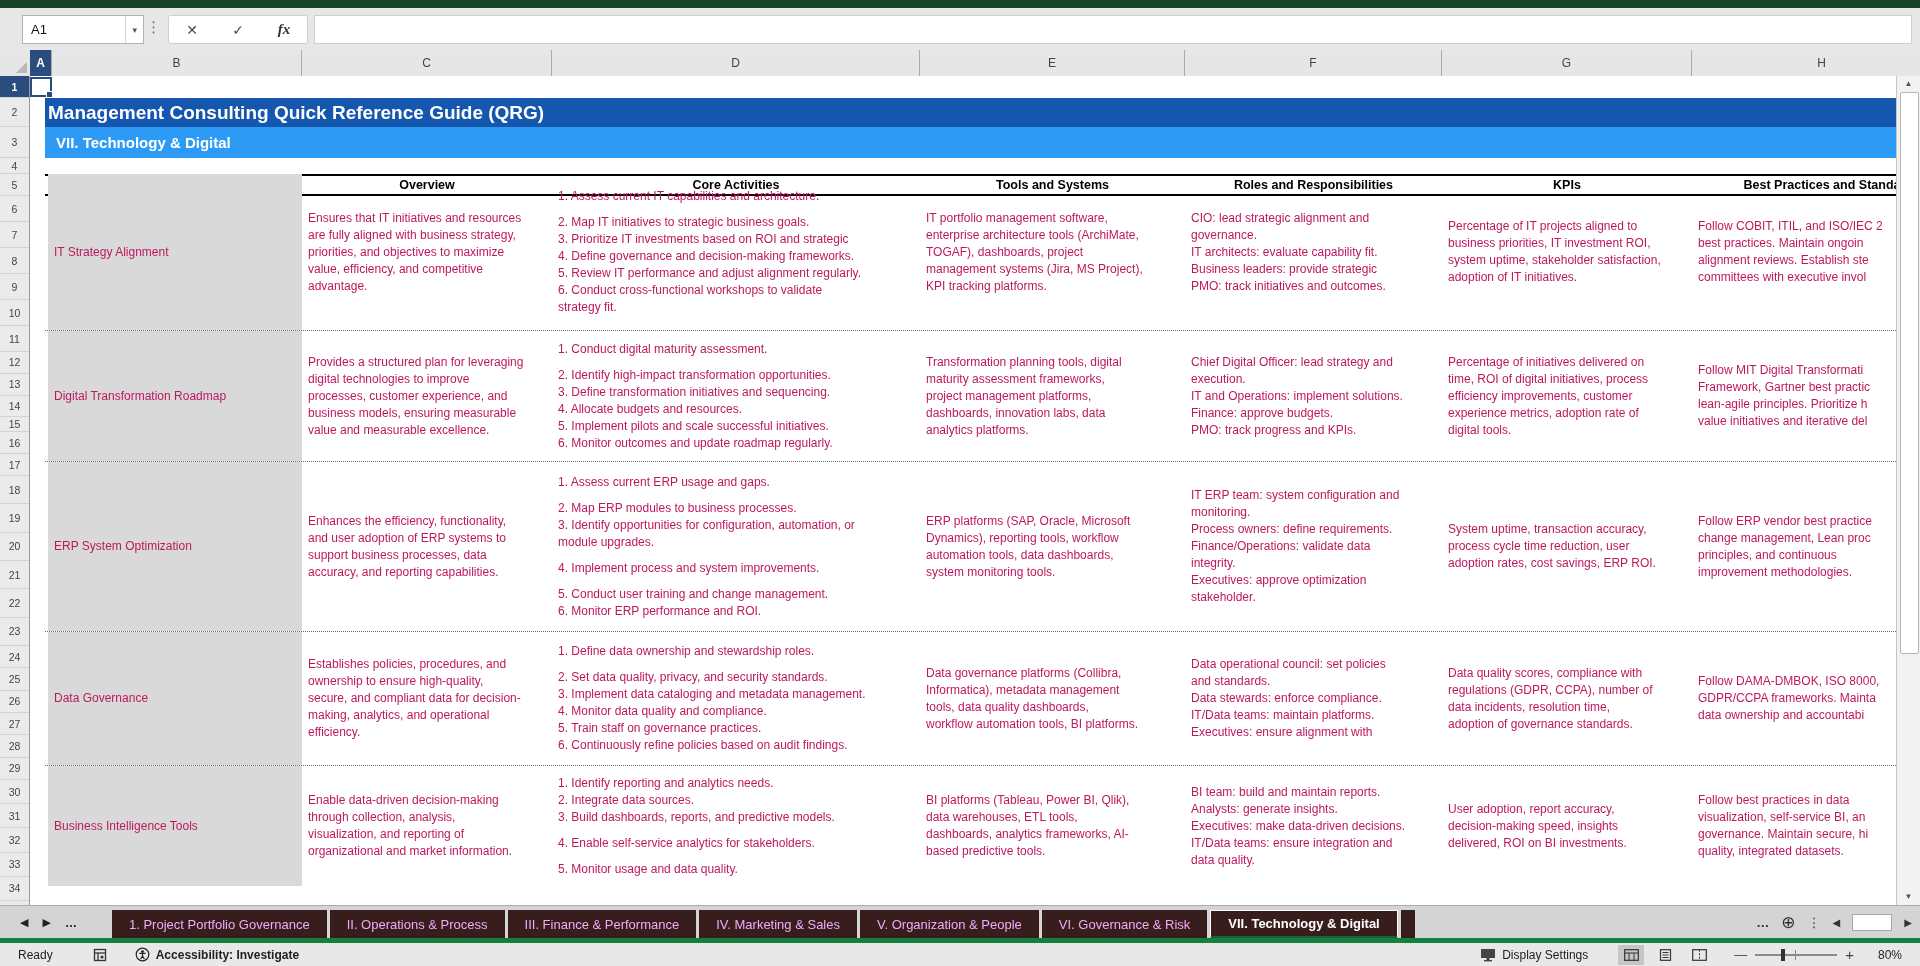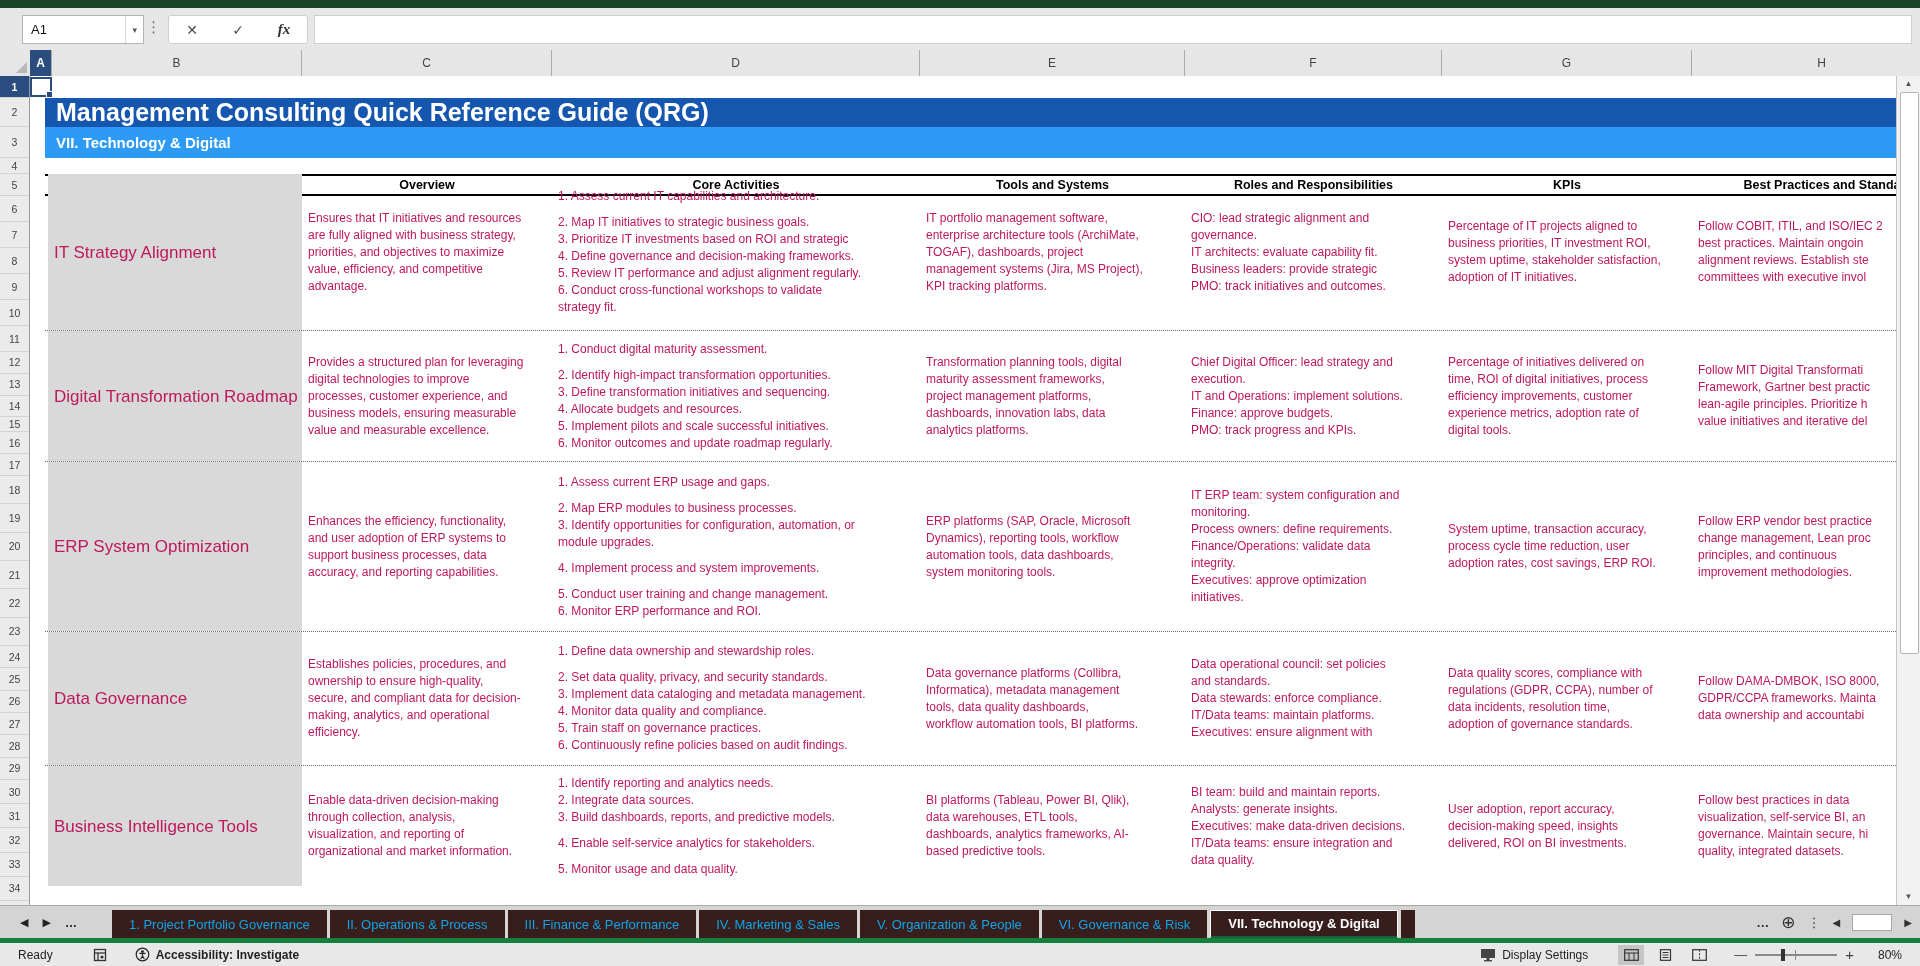--- a/index.html
+++ b/index.html
@@ -29,42 +29,42 @@
   
   #grid{top:76px;left:0;width:1920px;height:829px;background:#fff;}
   #gutter{left:0;top:0;width:30px;height:829px;background:#EBEBEB;border-right:1px solid #9A9A9A;box-sizing:border-box;}
   .gnum{width:100%;display:flex;align-items:center;justify-content:center;font-size:10.5px;color:#444;
         border-bottom:1px solid #D3D3D3;box-sizing:border-box;}
   .gnum.selected{background:var(--sel-blue);color:#fff;font-weight:bold;}
   #content{left:30px;top:0;width:1866px;height:829px;overflow:hidden;background:#fff;}
   #a1-cell{left:0;top:1px;width:22px;height:20px;background:#fff;border:2px solid var(--sel-blue);box-sizing:border-box;}
   #a1-cell .handle{position:absolute;right:-3px;bottom:-3px;width:5px;height:5px;background:var(--sel-blue);border:1px solid #fff;}
   #banner{left:15px;top:22px;width:1851px;height:29px;background:var(--banner-blue);color:#fff;
-          display:flex;align-items:center;font-size:25px;font-weight:bold;padding-left:11px;box-sizing:border-box;}
+          display:flex;align-items:center;font-size:19px;font-weight:bold;padding-left:3px;box-sizing:border-box;}
   #section{left:15px;top:51px;width:1851px;height:31px;background:var(--section-blue);color:#fff;
           display:flex;align-items:center;font-size:15px;font-weight:bold;padding-left:11px;box-sizing:border-box;}
   #qrg-table{left:15px;top:98px;width:1907px;}
   #header-row{left:0;top:0;width:1907px;height:22px;border-top:2px solid #000;border-bottom:2px solid #000;box-sizing:border-box;background:#fff;}
   .hcell{top:0;height:18px;display:flex;align-items:center;justify-content:center;font-size:12.5px;font-weight:bold;color:#000;}
   .record{left:0;width:1907px;box-sizing:border-box;}
   .record + .record{border-top:1px dotted #6b6b6b;}
   .cell{top:0;height:100%;display:flex;flex-direction:column;justify-content:center;box-sizing:border-box;
         padding-left:6px;padding-right:4px;overflow:hidden;font-size:12px;color:#be185d;}
   .cell .ln{white-space:nowrap;overflow:hidden;line-height:17px;min-height:17px;}
   .cell .gapln{height:9px;}
-  .keycell{background:var(--key-gray);justify-content:center;font-size:17px;}
+  .keycell{background:var(--key-gray);justify-content:center;font-size:12px;}
   
   #vscroll{left:1896px;top:0;width:24px;height:829px;background:#F2F2F2;border-left:1px solid #C6C6C6;box-sizing:border-box;}
   #vscroll .arr{position:absolute;left:0;width:100%;text-align:center;font-size:8px;color:#555;}
   #vs-thumb{position:absolute;left:3px;top:16px;width:17px;height:560px;background:#fff;border:1px solid #B5B5B5;border-radius:2px;}
   
   #tabbar{top:905px;left:0;width:1920px;height:33px;background:#D4D4D4;border-top:1px solid #ABABAB;box-sizing:border-box;}
   #tab-nav{left:20px;top:0;height:33px;display:flex;align-items:center;gap:14px;color:#222;font-size:12px;}
   #tabs{left:112px;top:4px;height:29px;display:flex;align-items:stretch;}
-  .stab{background:var(--tab-maroon);color:#0ea5e9;font-size:13px;display:flex;align-items:center;
+  .stab{background:var(--tab-maroon);color:#f0abfc;font-size:13px;display:flex;align-items:center;
         padding:0 17px;margin-right:3px;white-space:nowrap;}
   .stab.active{color:#fff;font-weight:bold;border:1px solid #fff;border-bottom:3px solid var(--tab-green);box-sizing:border-box;}
   .stab.stub{width:14px;padding:0;}
   #tab-right{right:8px;top:0;height:33px;display:flex;align-items:center;gap:12px;color:#333;font-size:13px;}
   #tab-right .plus{font-size:17px;}
   #hthumb{width:38px;height:15px;background:#fff;border:1px solid #A8A8A8;}
   
   #statusbar{top:938px;left:0;width:1920px;height:28px;background:#E8E8E8;border-top:5px solid #15803d;
              box-sizing:border-box;display:flex;align-items:center;font-size:12px;color:#222;}
   #sb-ready{margin-left:18px;}
@@ -293,21 +293,21 @@
               <div class="ln">automation tools, data dashboards,</div>
               <div class="ln">system monitoring tools.</div>
             </div>
             <div class="abs cell" style="left: 1140px; width: 257px;">
               <div class="ln">IT ERP team: system configuration and</div>
               <div class="ln">monitoring.</div>
               <div class="ln">Process owners: define requirements.</div>
               <div class="ln">Finance/Operations: validate data</div>
               <div class="ln">integrity.</div>
               <div class="ln">Executives: approve optimization</div>
-              <div class="ln">initiatives.</div>
+              <div class="ln">stakeholder.</div>
             </div>
             <div class="abs cell" style="left: 1397px; width: 250px;">
               <div class="ln">System uptime, transaction accuracy,</div>
               <div class="ln">process cycle time reduction, user</div>
               <div class="ln">adoption rates, cost savings, ERP ROI.</div>
             </div>
             <div class="abs cell" style="left: 1647px; width: 260px;">
               <div class="ln">Follow ERP vendor best practice</div>
               <div class="ln">change management, Lean proc</div>
               <div class="ln">principles, and continuous</div>

